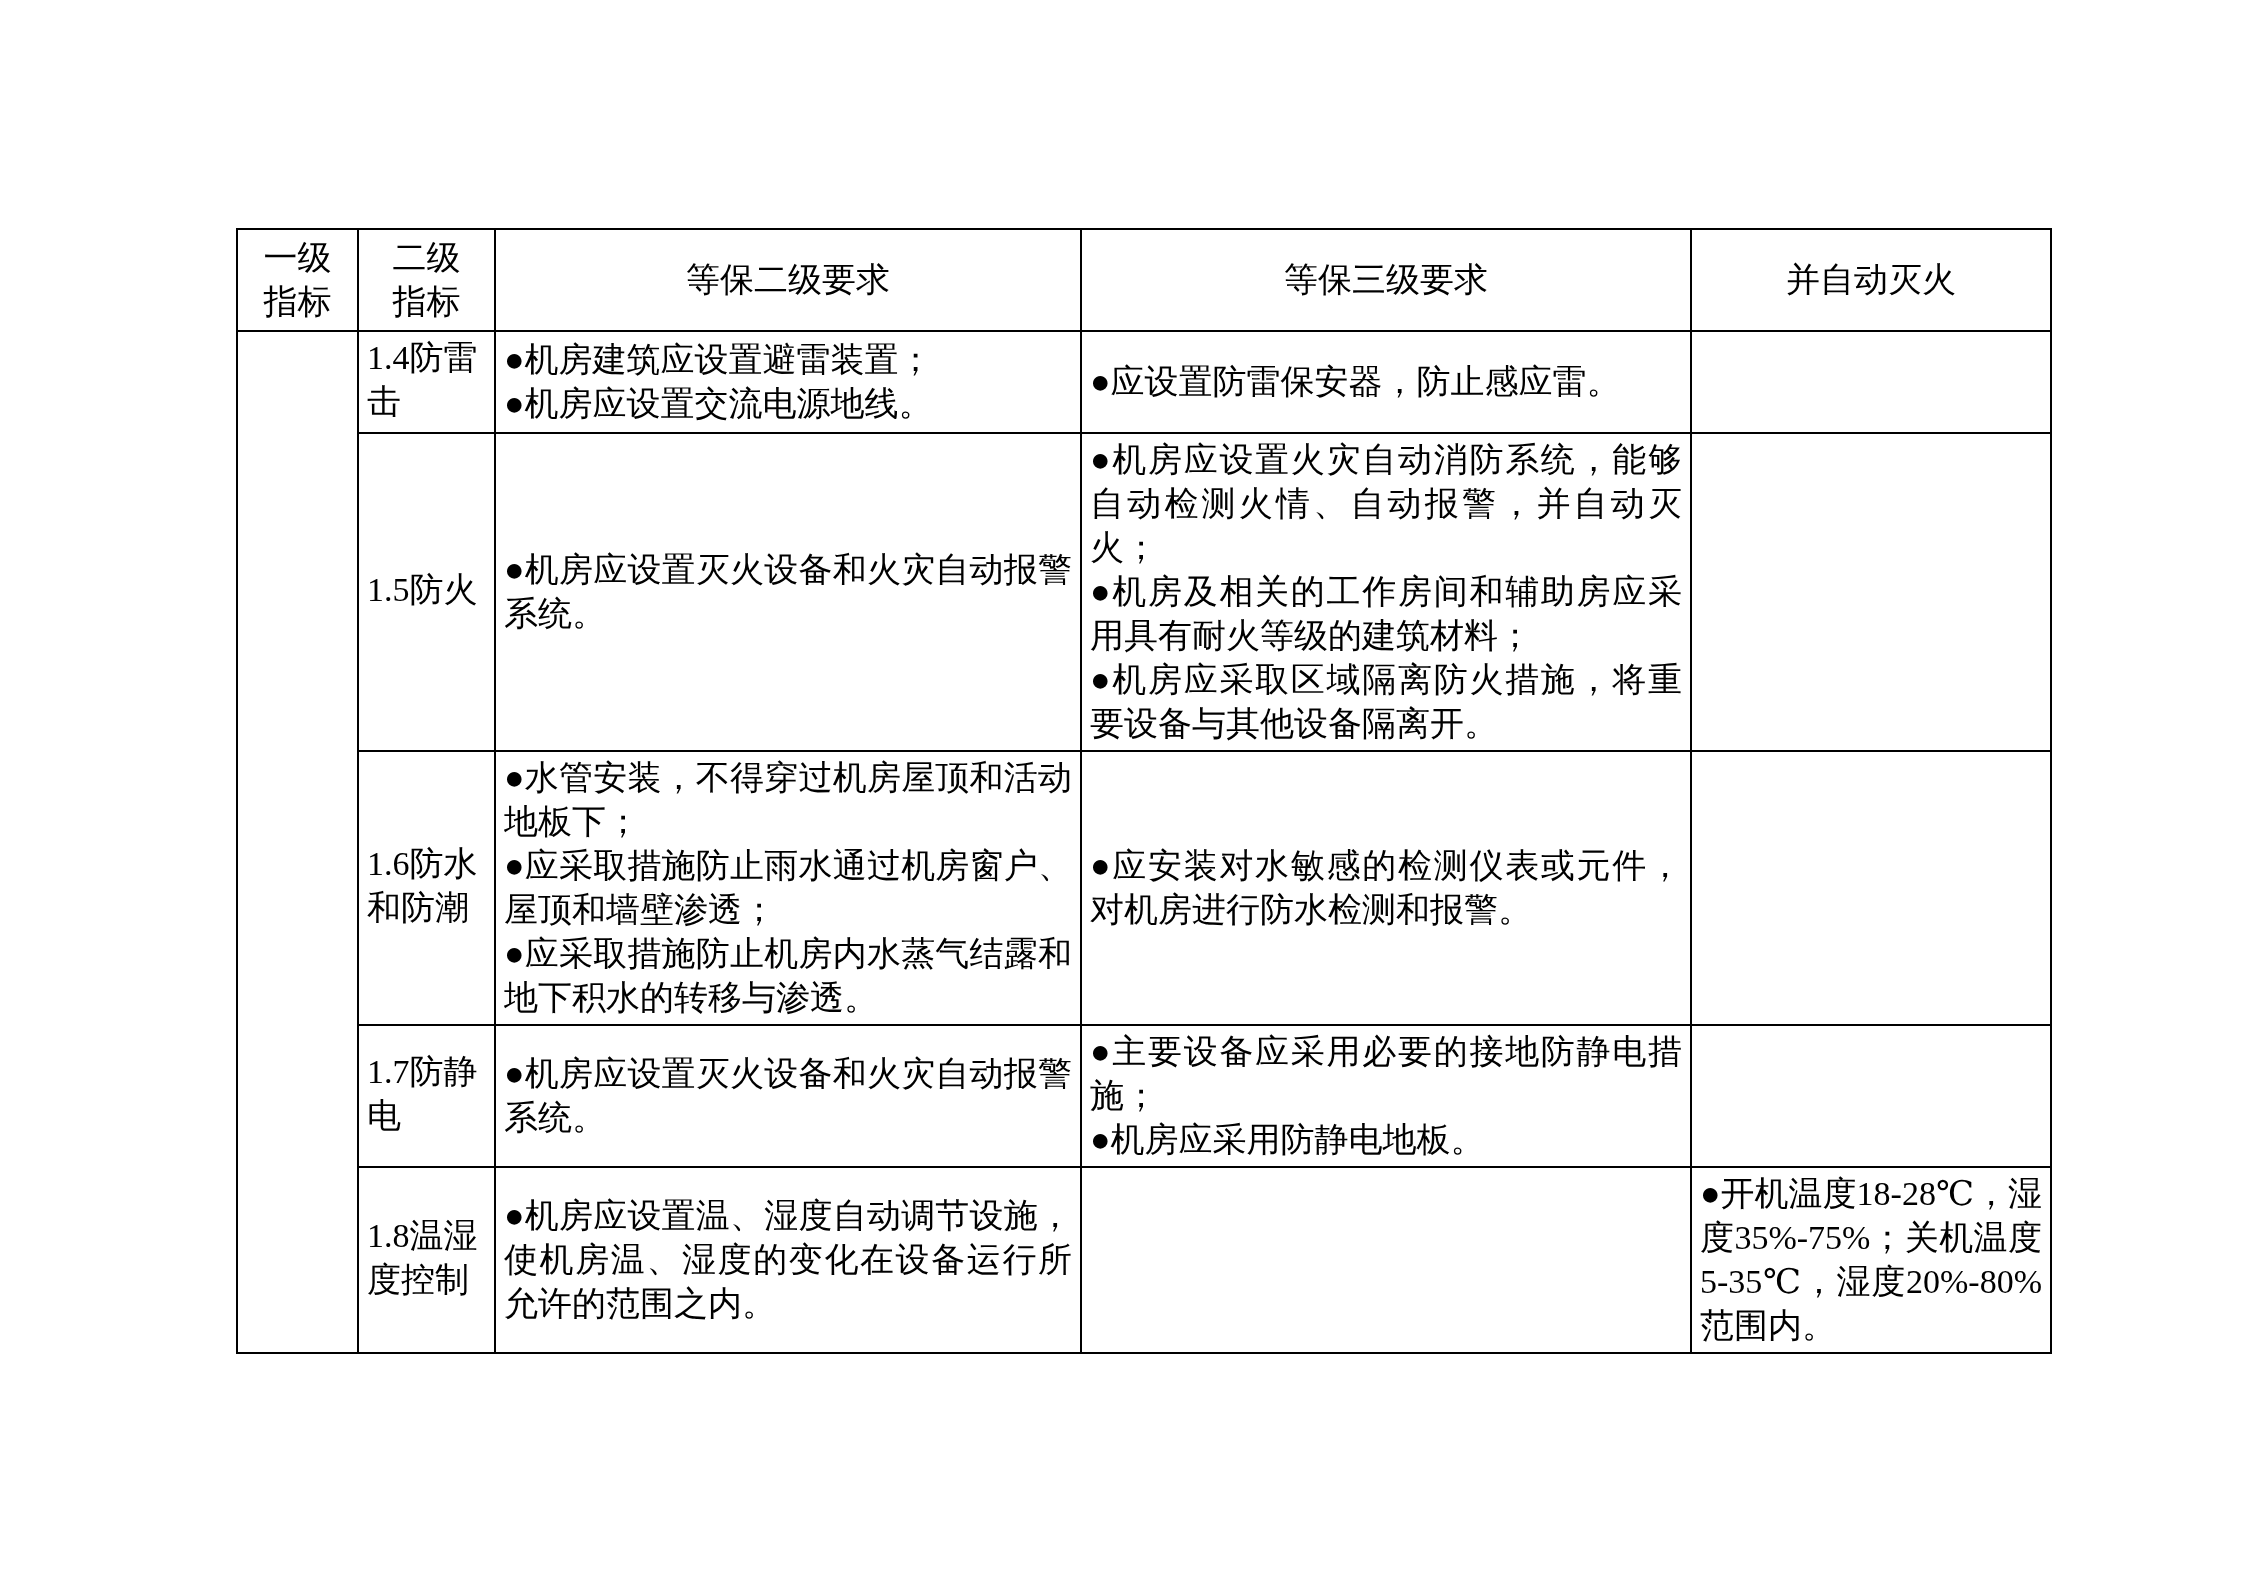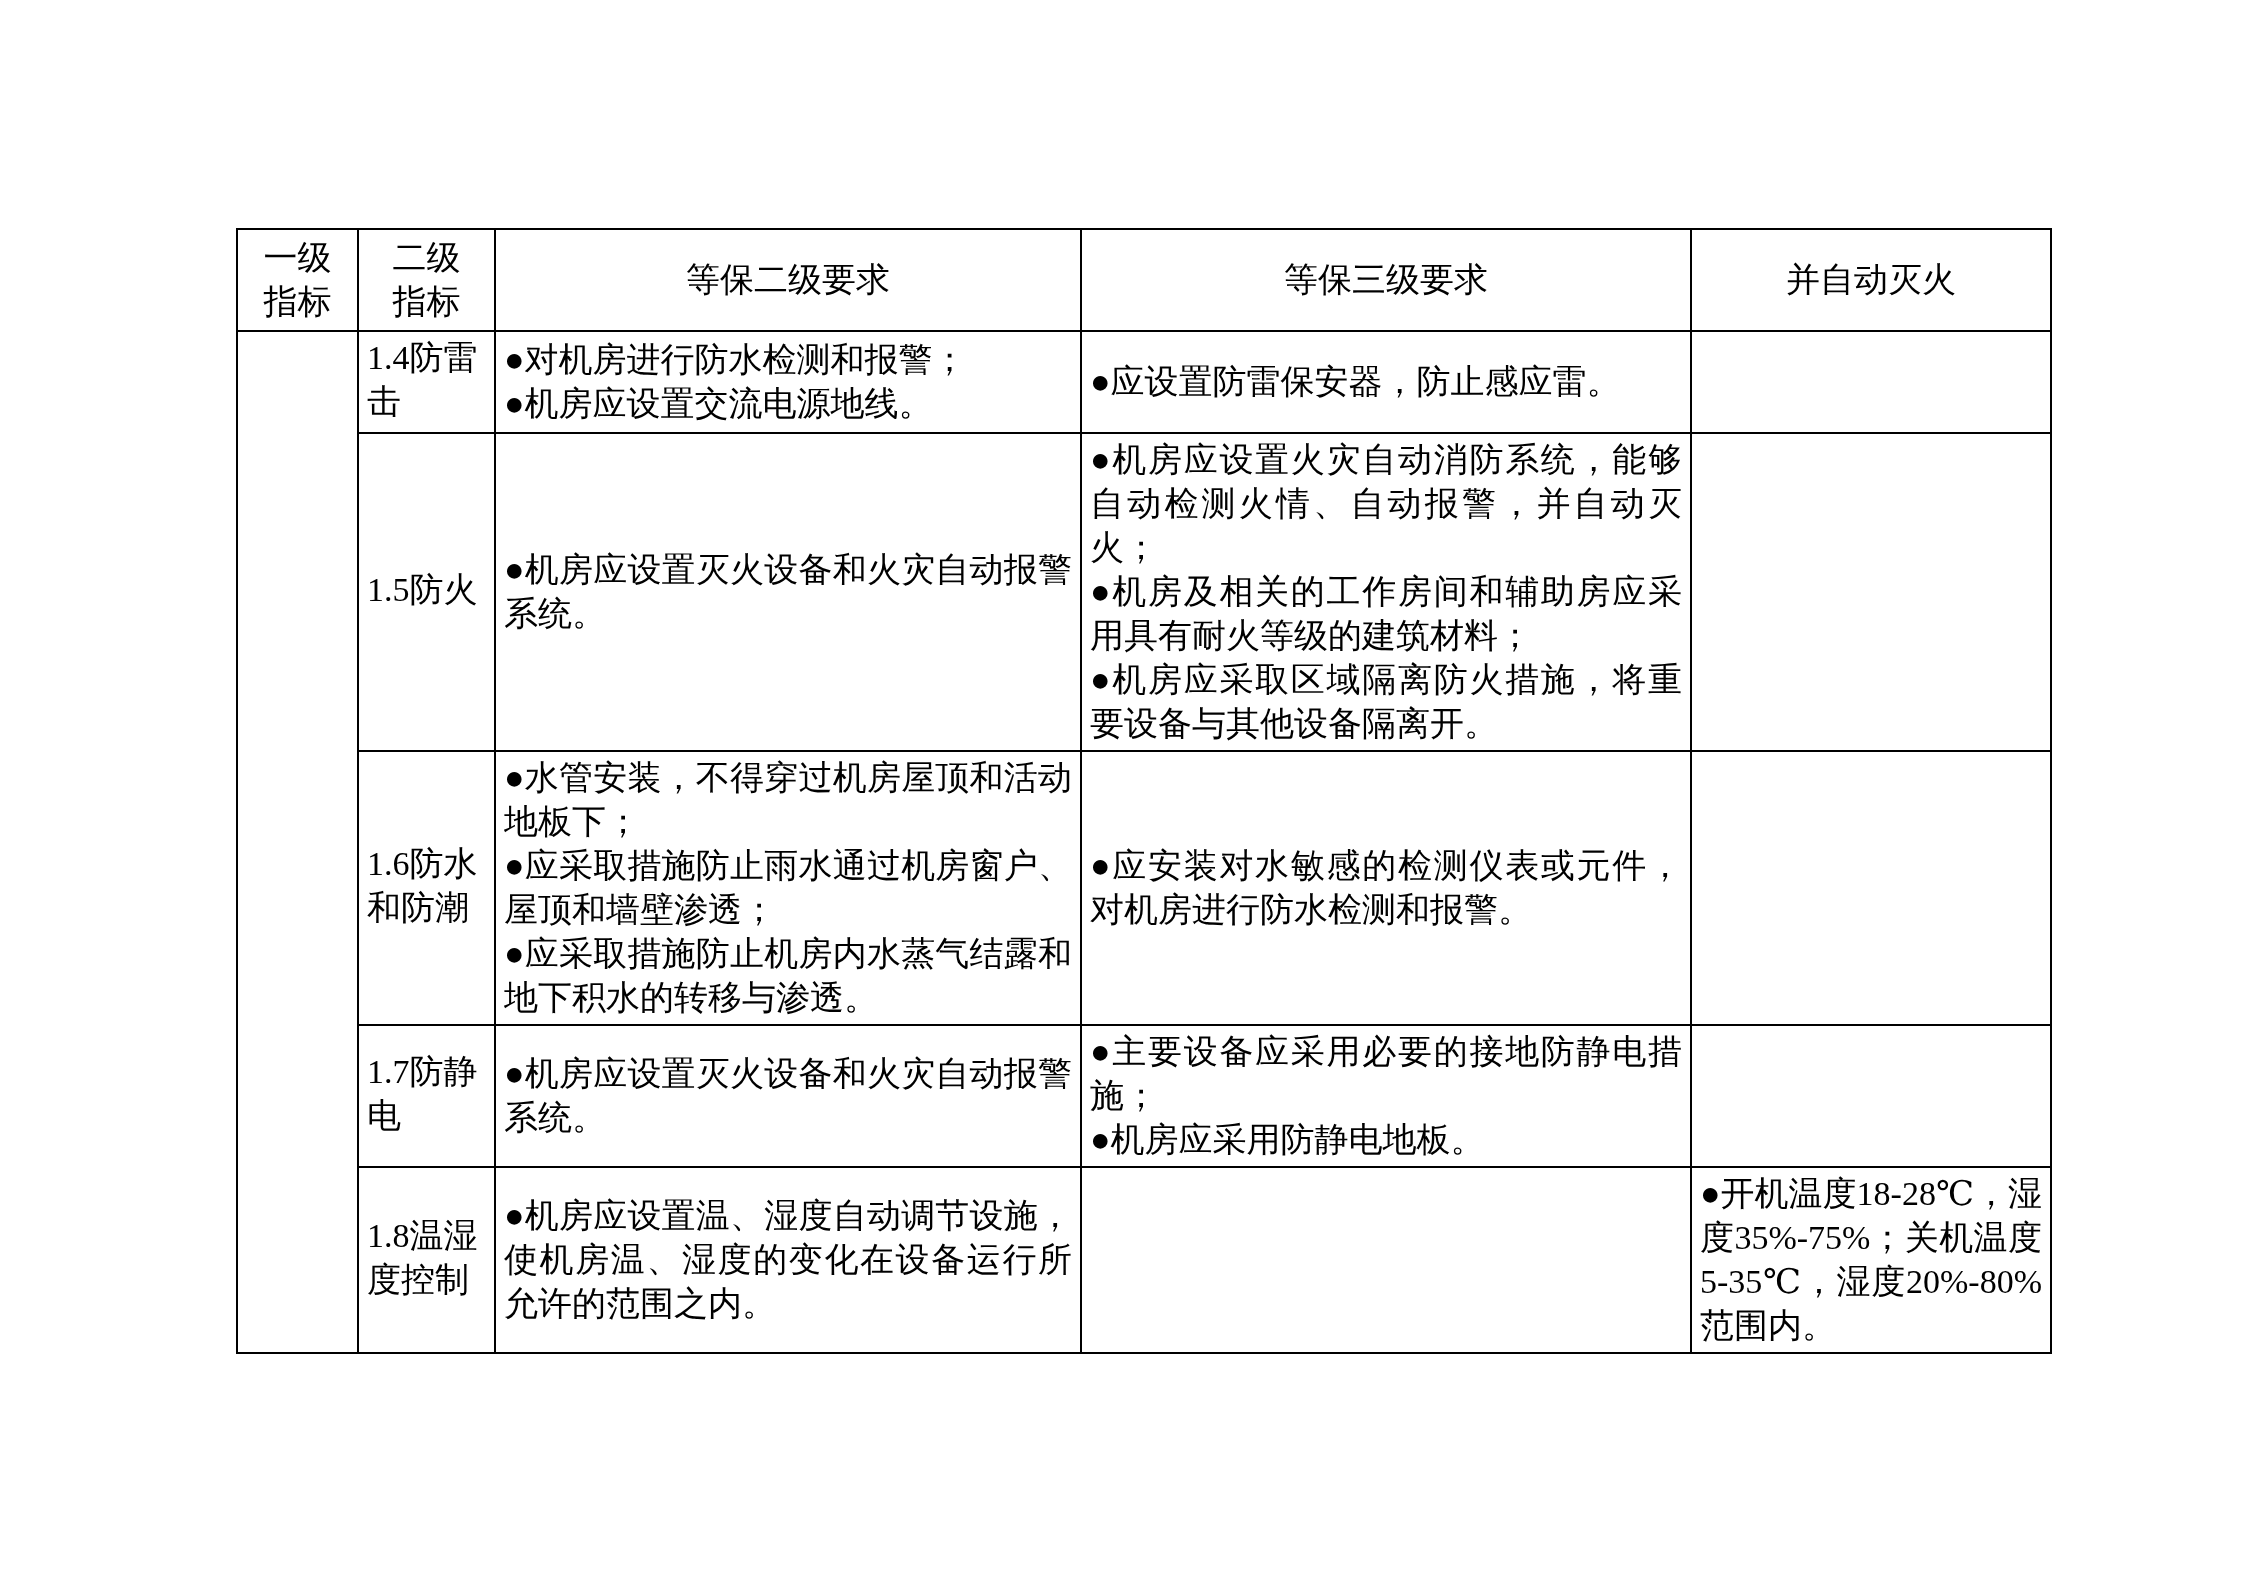--- a/index.html
+++ b/index.html
@@ -80,21 +80,21 @@
       <th class="narrow2">二级指标</th>
       <th>等保二级要求</th>
       <th>等保三级要求</th>
       <th>并自动灭火</th>
     </tr>
 
     <tr class="row14">
       <td rowspan="5"></td>
       <td class="label-cell">1.4防雷击</td>
       <td class="req-cell">
-        <div class="para">●对机房进行防水检测和报警；</div>
+        <div class="para">●机房建筑应设置避雷装置；</div>
         <div class="para">●机房应设置交流电源地线。</div>
       </td>
       <td class="req-cell">
         <div class="para">●应设置防雷保安器，防止感应雷。</div>
       </td>
       <td class="req-cell"></td>
     </tr>
 
     <tr class="row15">
       <td class="label-cell">1.5防火</td>

